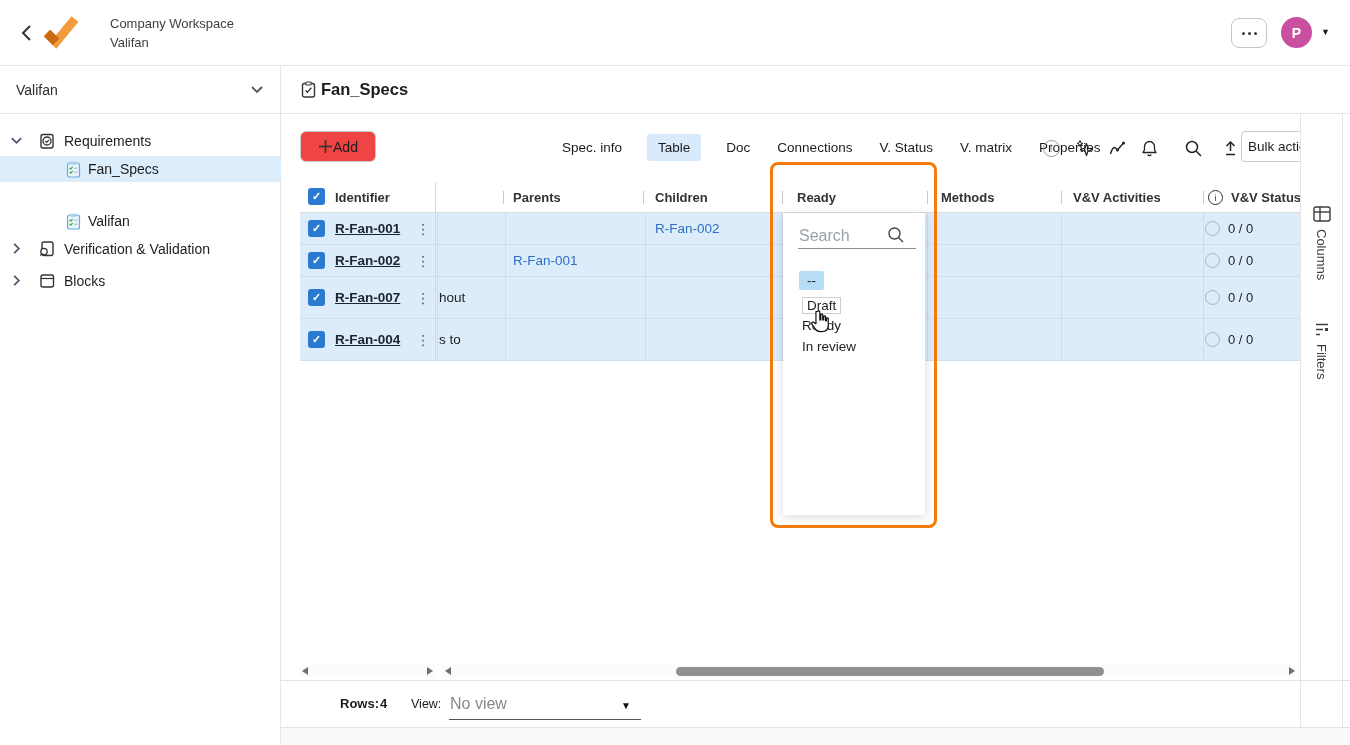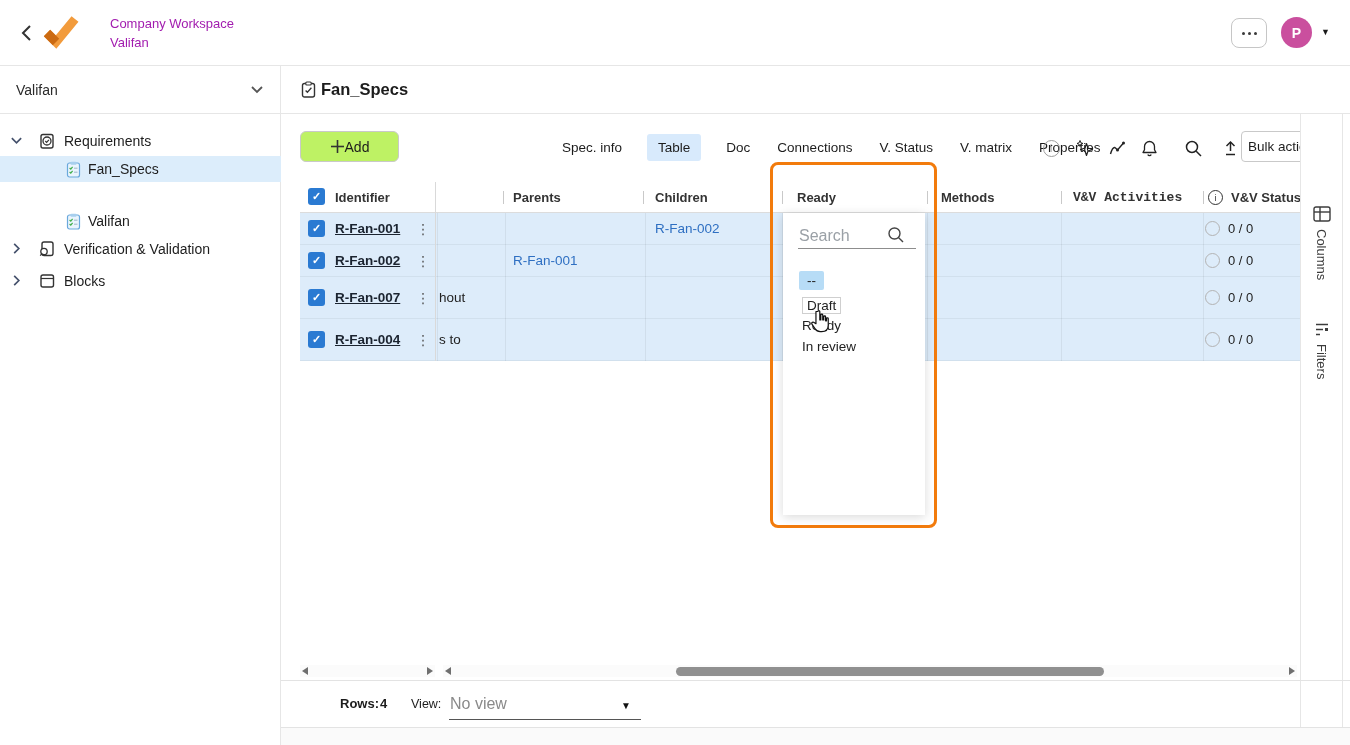--- a/index.html
+++ b/index.html
@@ -7,21 +7,21 @@
   body { width:1350px; height:745px; overflow:hidden; background:#fafafa;
          font-family:"Liberation Sans", sans-serif; color:#222; }
   .app { position:relative; width:1350px; height:745px; background:#fff; }
 
   
   .topbar { position:absolute; left:0; top:0; width:1350px; height:66px; background:#fff;
             border-bottom:1px solid #e6e6e6; z-index:30; }
   .back-btn { position:absolute; left:14px; top:21px; width:24px; height:24px; cursor:pointer;
               display:flex; align-items:center; justify-content:center; }
   .logo { position:absolute; left:42px; top:14px; width:38px; height:38px; }
-  .ws-text { position:absolute; left:110px; top:14px; font-size:13px; line-height:19px; color:#a21caf; }
+  .ws-text { position:absolute; left:110px; top:14px; font-size:13px; line-height:19px; color:#404040; }
   .more-btn { position:absolute; left:1231px; top:18px; width:36px; height:30px; border:1px solid #c6c6c6;
               border-radius:8px; background:#fff; display:flex; align-items:center; justify-content:center; gap:3px; }
   .more-btn i { width:3px; height:3px; border-radius:50%; background:#3a3a3a; display:block; }
   .avatar { position:absolute; left:1281px; top:17px; width:31px; height:31px; border-radius:50%;
             display:flex; align-items:center; justify-content:center; color:#fff; font-weight:700; font-size:14px; }
   .avatar-caret { position:absolute; left:1321px; top:27px; font-size:9px; color:#1a1a1a; }
 
   
   .sidebar { position:absolute; left:0; top:66px; width:281px; height:679px; background:#fff;
              border-right:1px solid #e6e6e6; z-index:10; }
@@ -35,22 +35,22 @@
   .tree-row .c-icon { position:absolute; left:66px; top:5px; }
   .tree-row .c-lbl { position:absolute; left:88px; font-size:14px; color:#1d1d1d; }
   .tree-row.selected { background:#dcedfb; }
 
   
   .main { position:absolute; left:281px; top:66px; width:1069px; height:679px; background:#fff; }
   .title-row { position:absolute; left:0; top:0; width:1069px; height:48px; border-bottom:1px solid #e6e6e6; }
   .title-row .spec-icon { position:absolute; left:20px; top:15px; }
   .title-row .t { position:absolute; left:40px; top:14px; font-size:16.5px; font-weight:700; color:#1c1c1c; }
 
-  .add-btn { position:absolute; left:19px; top:65px; width:99px; height:31px; border:1px solid #c9c9c9;
-             border-radius:6px; background:#bef264; display:flex; align-items:center; justify-content:center;
+  .add-btn { position:absolute; left:19px; top:65px; width:76px; height:31px; border:1px solid #c9c9c9;
+             border-radius:6px; background:#ef4444; display:flex; align-items:center; justify-content:center;
              gap:0; font-size:14px; color:#1c1c1c; }
   .tabs { position:absolute; left:279px; top:67px; height:29px; display:flex; align-items:center; gap:23px; }
   .tab { font-size:13.5px; color:#1c1c1c; cursor:pointer; padding:6px 2px; }
   .tab.active { background:#d8eafc; border-radius:3px; padding:6px 11px; }
   .tbar-icon { position:absolute; top:72px; width:20px; height:20px; display:flex; align-items:center; justify-content:center; }
   .info-circle { width:17px; height:17px; border-radius:50%; border:1.4px solid #9e9e9e; color:#9e9e9e;
                  font-size:10px; display:flex; align-items:center; justify-content:center; font-style:normal; }
   .bulk-btn { position:absolute; left:960px; top:65px; width:87px; height:31px; border:1px solid #c9c9c9;
               border-radius:4px; background:#fff; font-size:13.5px; color:#1c1c1c;
               display:flex; align-items:center; justify-content:center; }
@@ -316,21 +316,21 @@
         <span class="tick" style="left:135px;"></span>
         <span class="tick" style="left:203px;"></span>
         <span class="th" style="left:213px;">Parents</span>
         <span class="tick" style="left:343px;"></span>
         <span class="th" style="left:355px;">Children</span>
         <span class="tick" style="left:482px;"></span>
         <span class="th" style="left:497px;">Ready</span>
         <span class="tick" style="left:627px;"></span>
         <span class="th" style="left:641px;">Methods</span>
         <span class="tick" style="left:761px;"></span>
-        <span class="th" style="left:773px;font-family:Liberation Mono, monospace;">V&amp;V Activities</span>
+        <span class="th" style="left:773px;">V&amp;V Activities</span>
         <span class="tick" style="left:903px;"></span>
         <span class="hdr-info" style="position:absolute;left:908px;top:8px;">i</span>
         <span class="th" style="left:931px;">V&amp;V Status</span>
       </div>
 
       <div class="trow" style="top:31px;height:32px;background:#ddecfa;">
         <span class="checkbox" style="position:absolute;left:8px;top:7px;background:#2a7ad2;">✓</span>
         <span class="cell id-link" style="left:35px;top:8px;">R-Fan-001</span>
         <span class="kebab" style="top:8px;">⋮</span>
         <span class="cell" style="left:139px;top:8px;"></span>

